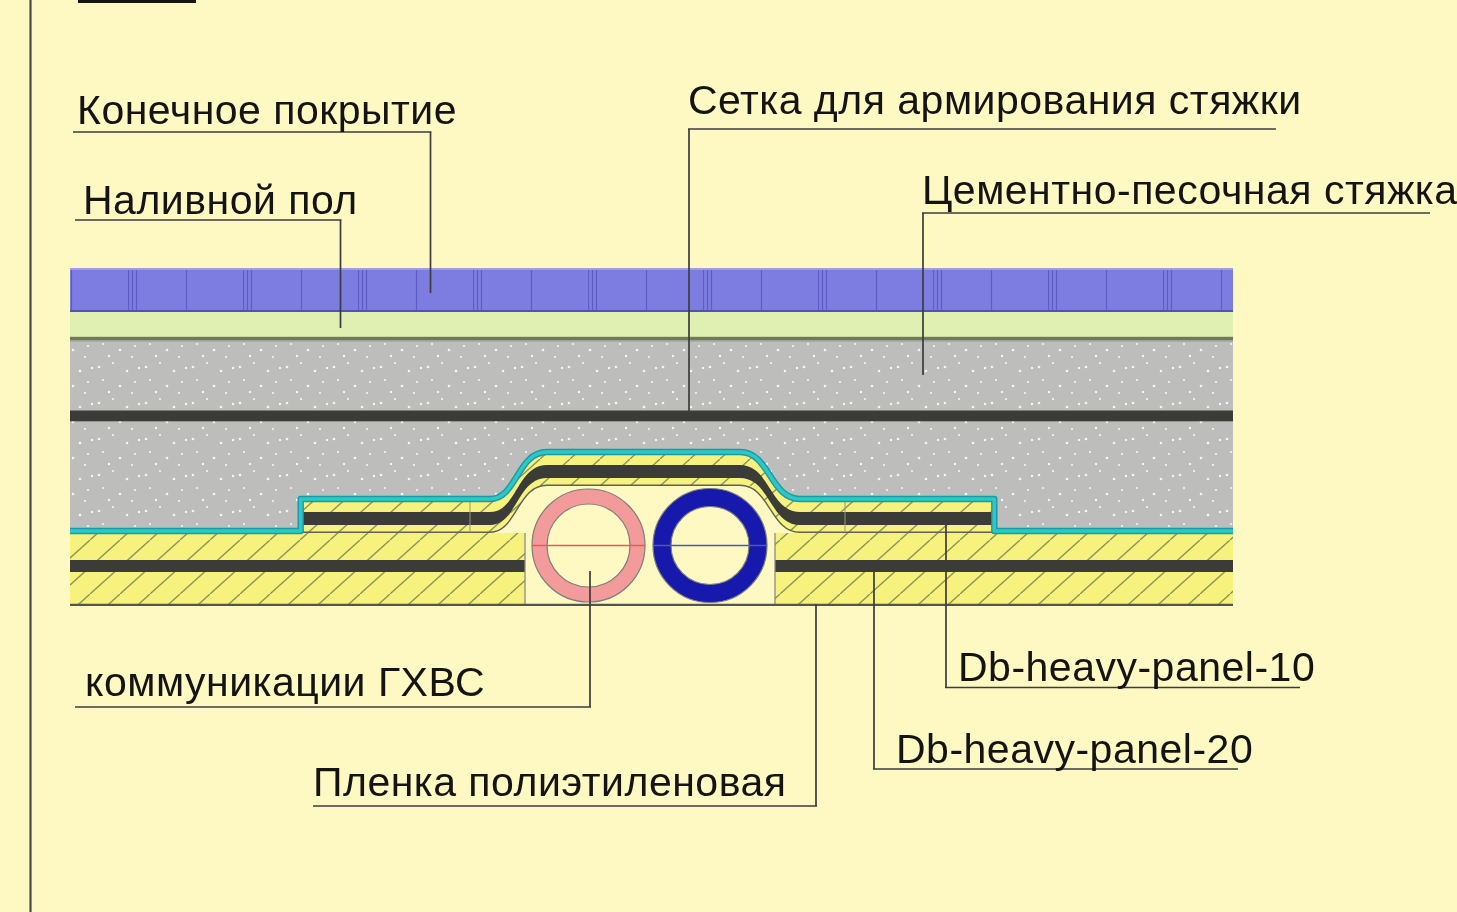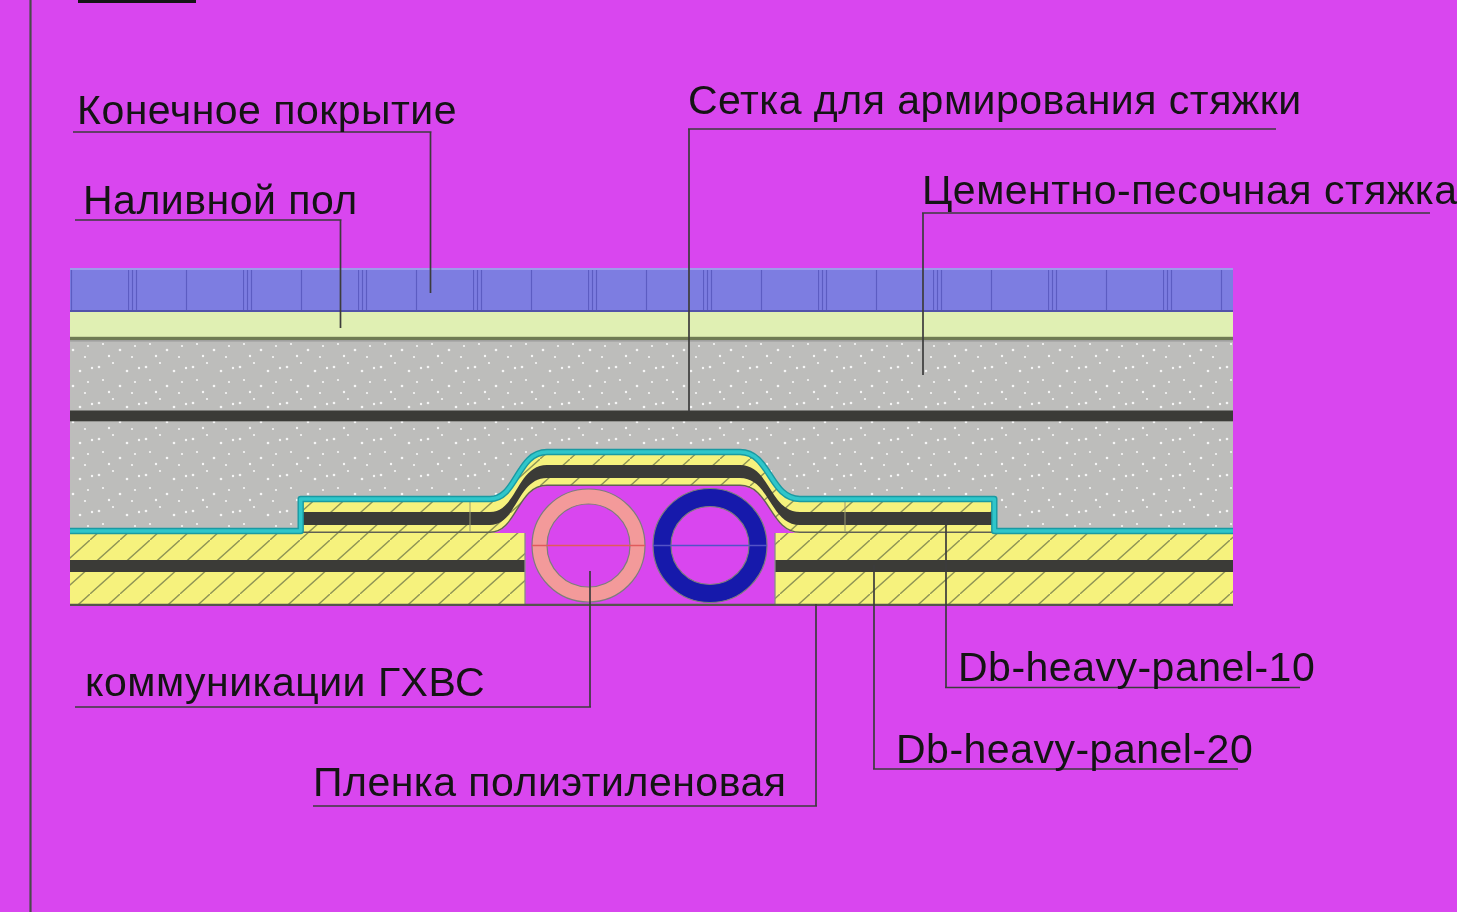--- a/index.html
+++ b/index.html
@@ -1,20 +1,20 @@
 <!DOCTYPE html>
 <html><head>
 <meta charset="utf-8">
 <style>
   html, body { margin: 0; padding: 0; background: #ffffff; }
   #page {
     position: relative;
     width: 1457px;
     height: 912px;
-    background: #d946ef;
+    background: #fef9c3;
     overflow: hidden;
     font-family: "Liberation Sans", sans-serif;
   }
   svg { display: block; }
   .callout-text {
     font-family: "Liberation Sans", sans-serif;
     font-size: 41px;
     letter-spacing: 0.5px;
   }
 </style>

